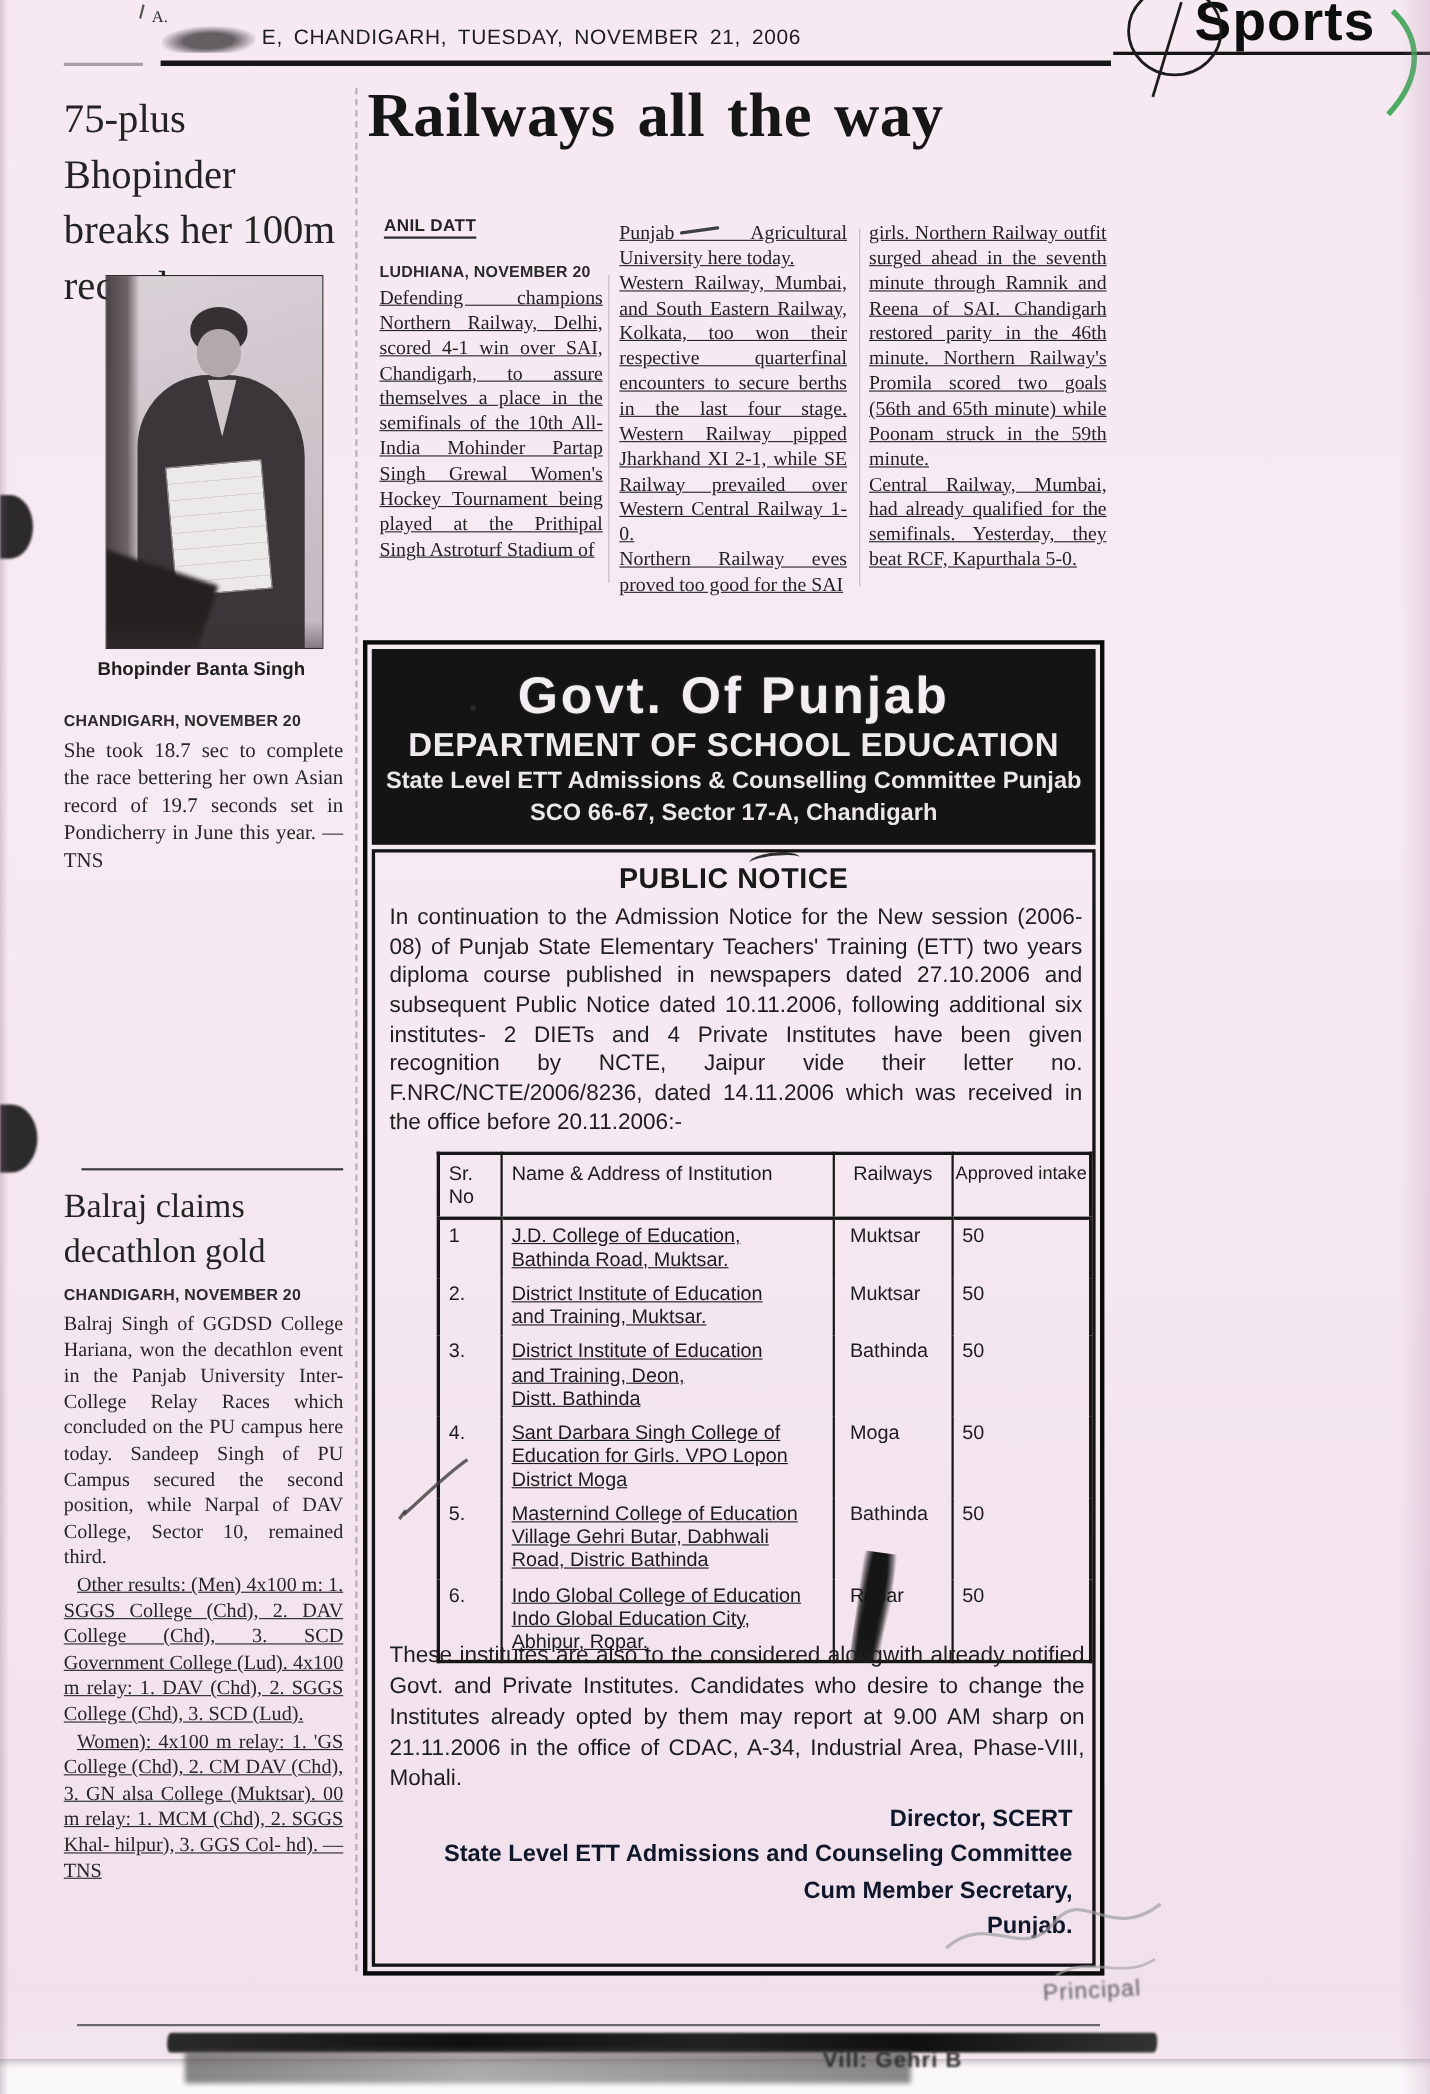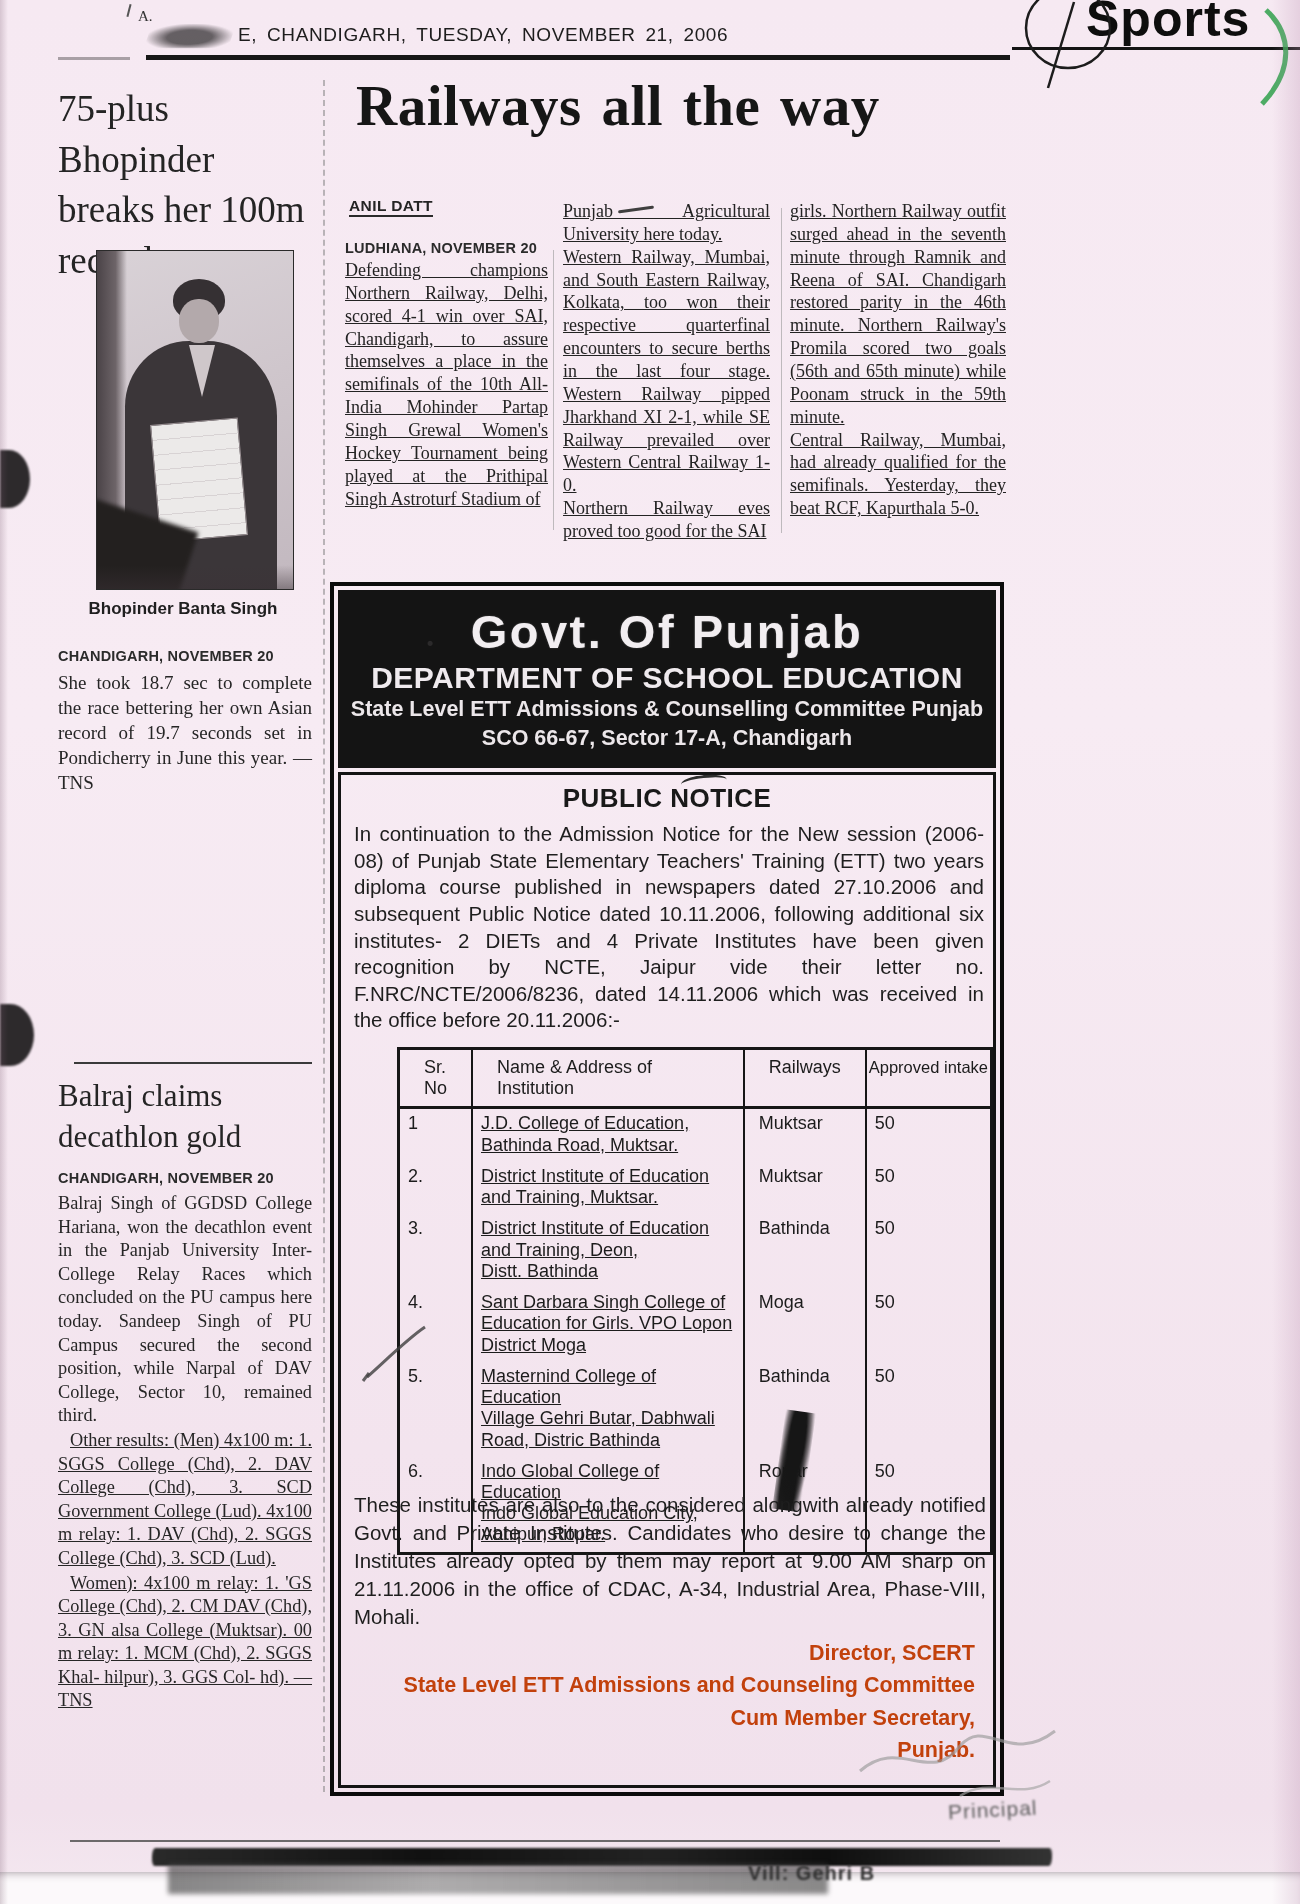--- a/index.html
+++ b/index.html
@@ -54,21 +54,21 @@
   .dl1 { left:58px; top:648px; }
   .body-a { left:58px; top:670px; width:254px; font:400 19px/1.32 "Liberation Serif",serif; color:#262626; }
   .body-a p + p, .body-b p + p { text-indent:12px; margin-top:1px;text-decoration:underline; }
   .rule-mid { left:74px; top:1062px; width:238px; height:2px; background:#3a3a3a; }
   .h2-a { left:58px; top:1076px; width:254px; font:400 31px/1.32 "Liberation Serif",serif; color:#242424; }
   .dl2 { left:58px; top:1170px; }
   .body-b { left:58px; top:1192px; width:254px; font:400 18.3px/1.29 "Liberation Serif",serif; color:#262626; }
 
   
   .main-divider { left:323px; top:80px; height:1712px; border-left:2px dashed #7c7c7c; opacity:.5; }
-  .headline-main { left:356px; top:76px; width:662px; font:700 57px/1.05 "Liberation Serif",serif;
+  .headline-main { left:334px; top:76px; width:662px; font:700 57px/1.05 "Liberation Serif",serif;
     letter-spacing:.5px; word-spacing:5px; color:#161616; }
   .byline { left:349px; top:197px; font:700 15.5px "Liberation Sans",sans-serif; letter-spacing:.4px;
     color:#242424; border-bottom:2px solid #2a2a2a; padding-bottom:0; }
   .pen-dash { left:618px; top:208px; width:36px; height:3px; background:#3f3f3f;
     border-radius:2px; transform:rotate(-8deg); }
   .col { font:400 18px/1.27 "Liberation Serif",serif; color:#232323; }
   .col .dateline { margin-bottom:3px; }
   .col1 { left:345px; top:240px; width:203px; }
   .col2 { left:563px; top:200px; width:207px; }
   .col3 { left:790px; top:200px; width:216px; }
@@ -96,35 +96,35 @@
     border-radius:50%; transform:rotate(-6deg); }
   .n-title { top:8px; left:0; width:100%; text-align:center;
     font:700 26px "Liberation Sans",sans-serif; letter-spacing:.5px; color:#191919; }
   .n-intro { top:46px; left:13px; width:630px; font:400 20.5px/1.3 "Liberation Sans",sans-serif;
     color:#1e1e1e; }
   .n-table { top:272px; left:56px; border-collapse:collapse;
     font:400 18px/1.18 "Liberation Sans",sans-serif; color:#1c1c1c; border:3px solid #161616; }
   .n-table th, .n-table td { border-left:2.5px solid #161616; vertical-align:top;
     text-align:left; font-weight:400; }
   .n-table th:first-child, .n-table td:first-child { border-left:none; }
-  .n-table th { border-bottom:3px solid #161616; padding:7px 24px; }
+  .n-table th { border-bottom:3px solid #161616; padding:7px 8px; }
   .n-table td { padding:4px 8px 6px; }
   .th-center { text-align:center !important; }
   .th-intake { font-size:16.5px !important; white-space:nowrap; padding:8px 2px !important; }
   .td-district { padding-left:14px !important; }
   .td-intake { text-align:left; }
   .n-check { top:548px; left:18px; width:72px; height:64px; }
   .n-inkblob { top:636px; left:438px; width:30px; height:100px; transform:rotate(8deg); filter:blur(.6px);
     background:
       radial-gradient(ellipse at 50% 28%, #161616 0 38%, rgba(20,20,20,.55) 58%, transparent 75%),
       radial-gradient(ellipse at 42% 80%, #1a1a1a 0 30%, transparent 62%); }
   .n-outro { top:716px; left:13px; width:632px; font:400 20.5px/1.36 "Liberation Sans",sans-serif;
     color:#1e1e1e; }
   .n-sign { top:862px; right:18px; text-align:right;
-    font:700 21.5px/1.5 "Liberation Sans",sans-serif; color:#c2410c; }
+    font:700 21.5px/1.5 "Liberation Sans",sans-serif; color:#0f172a; }
   .sign-scribble { left:840px; top:1676px; width:230px; height:140px; opacity:.65; }
 
   
   .footer-rule { left:70px; top:1840px; width:930px; height:2px; background:#4a4a4a; opacity:.8; }
   .stamp-text { left:948px; top:1798px; font:400 21px "Liberation Sans",sans-serif; color:#5c5c5c;
     filter:blur(1px); transform:rotate(-3deg); letter-spacing:1px; }
   .scan-strip { left:0; top:1872px; width:1300px; height:32px; background:#fcf9fb;
     box-shadow:inset 0 8px 10px -8px rgba(60,40,55,.5); }
   .smudge-bar { left:152px; top:1848px; width:900px; height:18px; border-radius:3px/8px;
     transform:skewX(-2deg); filter:blur(1px);

